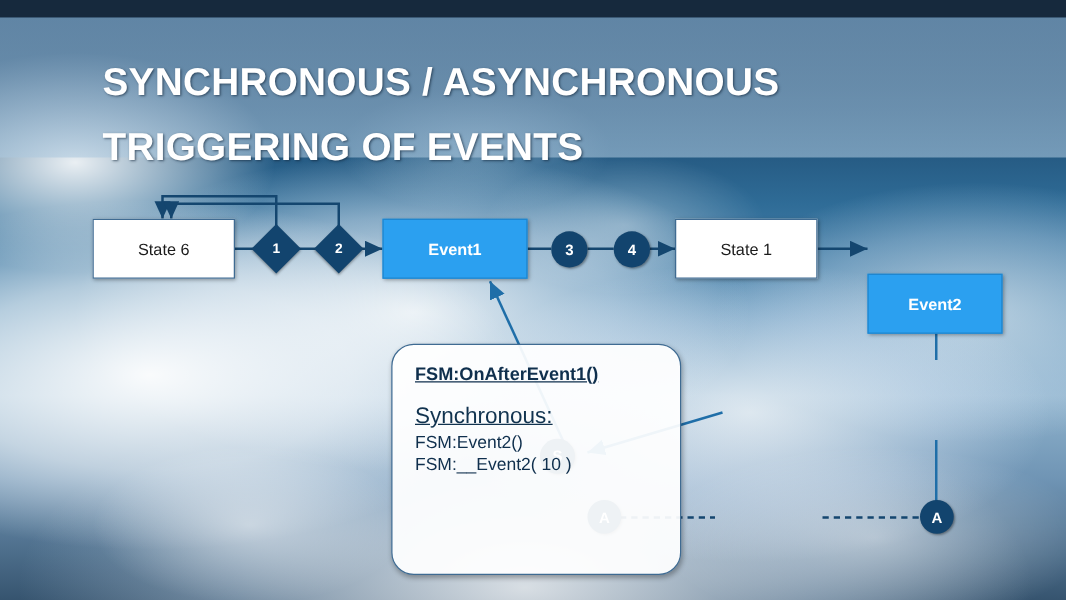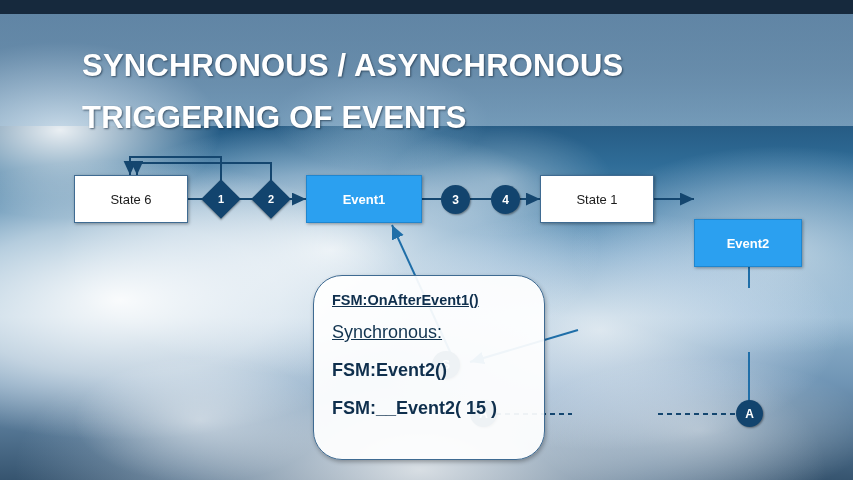--- a/index.html
+++ b/index.html
@@ -73,27 +73,27 @@
     position:absolute;background:#12446e;color:#fff;
     display:flex;align-items:center;justify-content:center;
     font-size:11px;font-weight:bold;transform:rotate(45deg);
     box-shadow:1px 1px 2px rgba(0,0,0,0.35);
   }
   .diamond span{transform:rotate(-45deg);display:block;}
 
   
   .fsm-panel{
     position:absolute;left:313px;top:275px;width:232px;height:185px;
-    background:rgba(255,255,255,0.93);border:1.5px solid #3f6b92;border-radius:29px;
+    background:rgba(255,255,255,0.93);border:1.5px solid #3f6b92;border-radius:18px;
     box-shadow:1px 2px 4px rgba(0,0,0,0.3);
     box-sizing:border-box;padding:16px 18px;
   }
   .fsm-title{font-size:14.5px;font-weight:bold;color:#0f2f4d;text-decoration:underline;}
   .fsm-lbl{font-size:18px;color:#11334f;text-decoration:underline;margin-top:14px;}
-  .fsm-code{font-size:18px;color:#0f2f4d;font-weight:700;margin-top:17px;}
+  .fsm-code{font-size:14px;color:#0f2f4d;font-weight:400;margin-top:2px;}
 
   svg.overlay{position:absolute;left:0;top:0;width:853px;height:480px;pointer-events:none;}
 </style>
 </head>
 <body>
 
 <div id="stage">
 
   <div class="sky"></div>
   <div class="top-strip"></div>
@@ -175,21 +175,21 @@
     <span>A</span>
   </div>
   <div class="circle" style="left:736px;top:400px;width:27px;height:27px;">
     <span>A</span>
   </div>
 
   <div class="fsm-panel">
     <div class="fsm-title">FSM:OnAfterEvent1()</div>
     <div class="fsm-lbl">Synchronous:</div>
     <div class="fsm-code">FSM:Event2()</div>
-    <div class="fsm-code">FSM:__Event2( 15 )</div>
+    <div class="fsm-code">FSM:__Event2( 10 )</div>
   </div>
 
   <div class="callout" style="left:572px;top:267px;width:86px;height:58px;">
     <b>Immediate</b>
     <span>Process</span>
     <span>Transition</span>
   </div>
 
   <div class="callout" style="left:572px;top:388px;width:86px;height:56px;">
     <b>Delayed</b>

